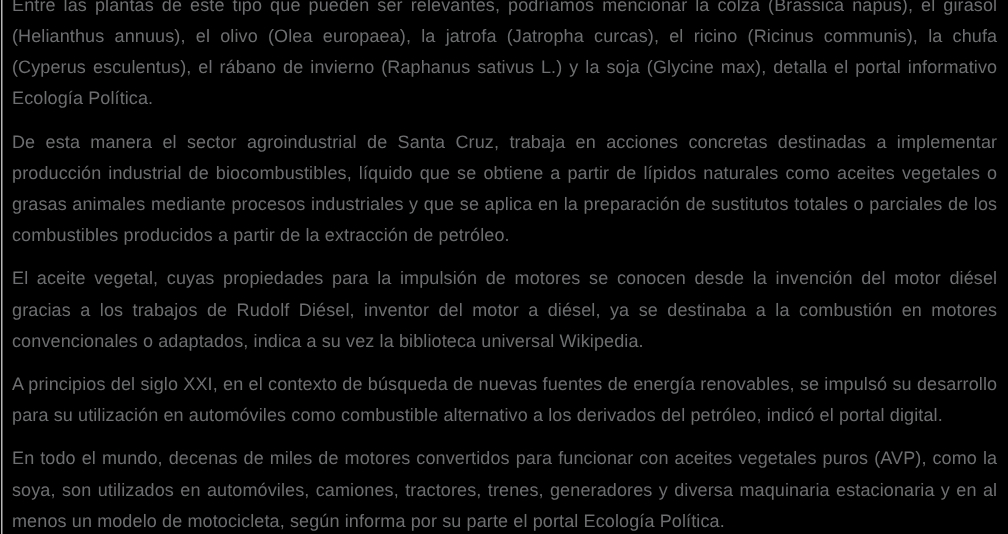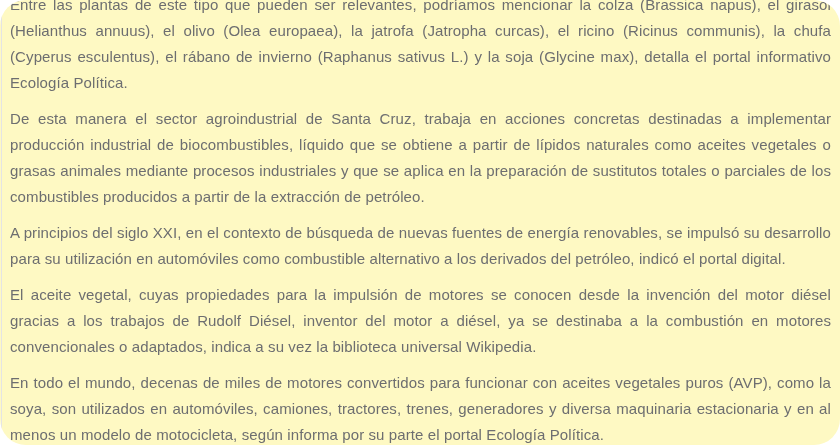--- a/index.html
+++ b/index.html
@@ -5,23 +5,22 @@
   html, body {
     margin: 0;
     padding: 0;
     background: #ffffff;
   }
   .page {
     position: relative;
     width: 840px;
     height: 445px;
     overflow: hidden;
-    background: #fef9c3;
+    background: #000000;
     font-family: "Liberation Sans", sans-serif;
-    border-radius: 26px;
   }
   .edge-line {
     position: absolute;
     left: 1px;
     top: 0;
     bottom: 0;
     width: 1px;
     background: #e4e4e4;
   }
   .article {
@@ -38,17 +37,17 @@
   }
 </style>
 </head>
 <body>
 
 <div class="page">
   <div class="edge-line"></div>
   <div class="article">
     <p>Entre las plantas de este tipo que pueden ser relevantes, podríamos mencionar la colza (Brassica napus), el girasol (Helianthus annuus), el olivo (Olea europaea), la jatrofa (Jatropha curcas), el ricino (Ricinus communis), la chufa (Cyperus esculentus), el rábano de invierno (Raphanus sativus L.) y la soja (Glycine max), detalla el portal informativo Ecología Política.</p>
     <p>De esta manera el sector agroindustrial de Santa Cruz, trabaja en acciones concretas destinadas a implementar producción industrial de biocombustibles, líquido que se obtiene a partir de lípidos naturales como aceites vegetales o grasas animales mediante procesos industriales y que se aplica en la preparación de sustitutos totales o parciales de los combustibles producidos a partir de la extracción de petróleo.</p>
+    <p>El aceite vegetal, cuyas propiedades para la impulsión de motores se conocen desde la invención del motor diésel gracias a los trabajos de Rudolf Diésel, inventor del motor a diésel, ya se destinaba a la combustión en motores convencionales o adaptados, indica a su vez la biblioteca universal Wikipedia.</p>
     <p>A principios del siglo XXI, en el contexto de búsqueda de nuevas fuentes de energía renovables, se impulsó su desarrollo para su utilización en automóviles como combustible alternativo a los derivados del petróleo, indicó el portal digital.</p>
-    <p>El aceite vegetal, cuyas propiedades para la impulsión de motores se conocen desde la invención del motor diésel gracias a los trabajos de Rudolf Diésel, inventor del motor a diésel, ya se destinaba a la combustión en motores convencionales o adaptados, indica a su vez la biblioteca universal Wikipedia.</p>
     <p>En todo el mundo, decenas de miles de motores convertidos para funcionar con aceites vegetales puros (AVP), como la soya, son utilizados en automóviles, camiones, tractores, trenes, generadores y diversa maquinaria estacionaria y en al menos un modelo de motocicleta, según informa por su parte el portal Ecología Política.</p>
   </div>
 </div>
 
 </body></html>

